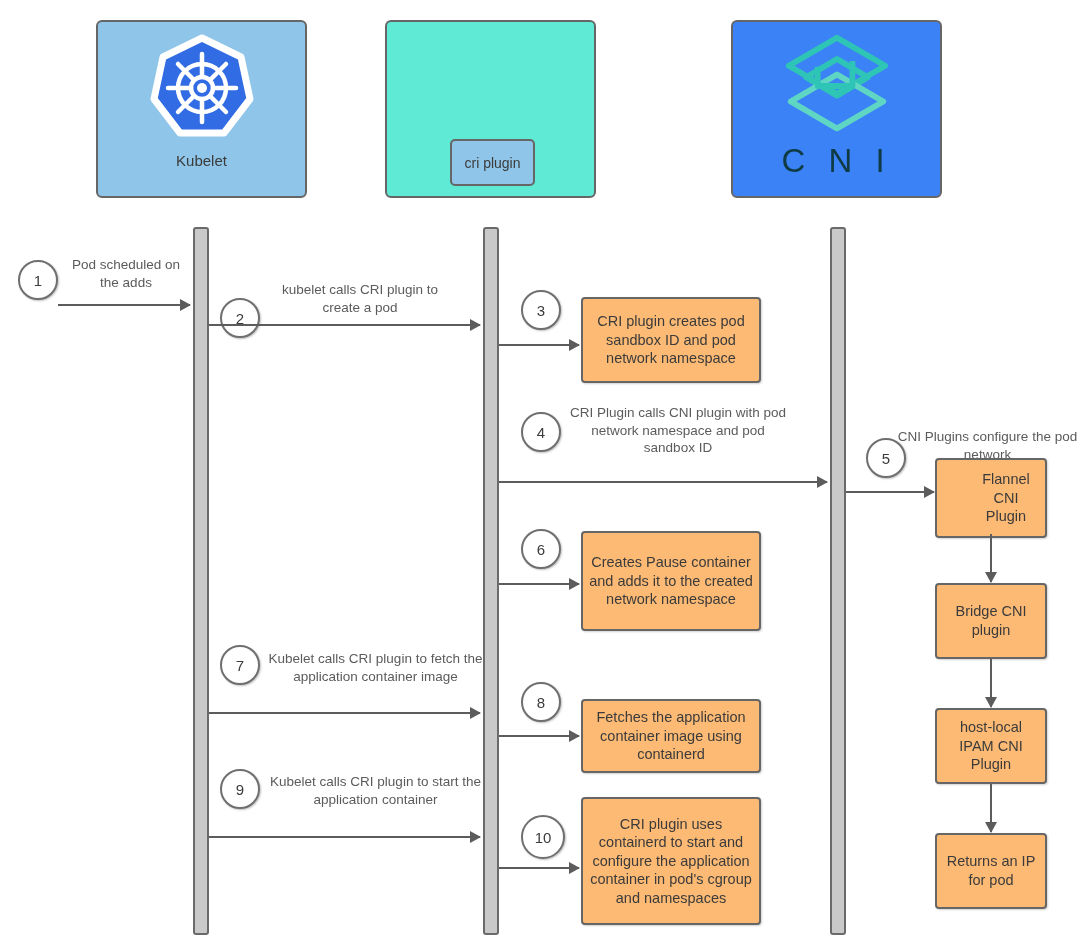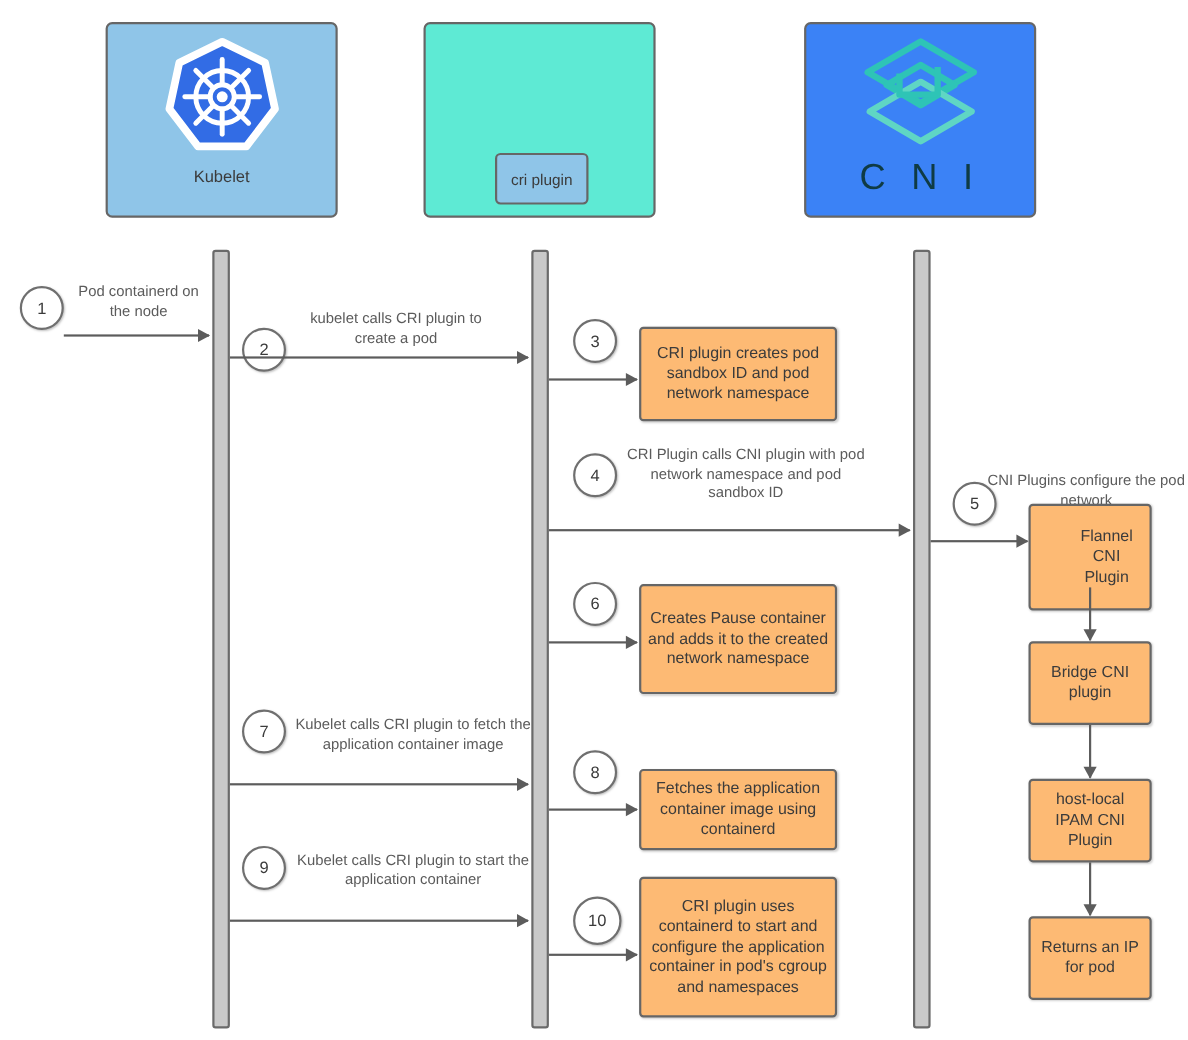--- a/index.html
+++ b/index.html
@@ -119,41 +119,41 @@
       </g>
     </svg>
     <div style="font-size:33px;letter-spacing:7px;color:#0f3b44;margin-top:2px;">C N I</div>
   </div>
 
   <div class="abs lifeline" style="left:193px;top:227px;width:16px;height:708px;"></div>
   <div class="abs lifeline" style="left:483px;top:227px;width:16px;height:708px;"></div>
   <div class="abs lifeline" style="left:830px;top:227px;width:16px;height:708px;"></div>
 
   <div class="abs circ" style="left:18px;top:260px;width:40px;height:40px;">1</div>
-  <div class="abs cap" style="left:62px;top:256px;width:128px;">Pod containerd on the node</div>
+  <div class="abs cap" style="left:62px;top:256px;width:128px;">Pod scheduled on the adds</div>
   <div class="abs harrow" style="left:58px;top:304px;width:132px;"></div>
 
   <div class="abs circ" style="left:220px;top:298px;width:40px;height:40px;">2</div>
   <div class="abs cap" style="left:265px;top:281px;width:190px;">kubelet calls CRI plugin to create a pod</div>
   <div class="abs harrow" style="left:209px;top:324px;width:271px;"></div>
 
   <div class="abs circ" style="left:521px;top:290px;width:40px;height:40px;">3</div>
   <div class="abs harrow" style="left:499px;top:344px;width:80px;"></div>
   <div class="abs note" style="left:581px;top:297px;width:180px;height:86px;">CRI plugin creates pod sandbox ID and pod network namespace</div>
 
   <div class="abs circ" style="left:521px;top:412px;width:40px;height:40px;">4</div>
   <div class="abs cap" style="left:566px;top:404px;width:224px;">CRI Plugin calls CNI plugin with pod network namespace and pod sandbox ID</div>
   <div class="abs harrow" style="left:499px;top:481px;width:328px;"></div>
 
   <div class="abs cap" style="left:895px;top:428px;width:185px;">CNI Plugins configure the pod network</div>
 
   <div class="abs circ" style="left:866px;top:438px;width:40px;height:40px;">5</div>
   <div class="abs harrow" style="left:846px;top:491px;width:88px;"></div>
 
-  <div class="abs note" style="left:935px;top:458px;width:112px;height:97px;padding-left:36px;">Flannel CNI Plugin</div>
+  <div class="abs note" style="left:935px;top:458px;width:112px;height:80px;padding-left:36px;">Flannel CNI Plugin</div>
   <div class="abs varrow" style="left:990px;top:534px;height:48px;"></div>
 
   <div class="abs note" style="left:935px;top:583px;width:112px;height:76px;">Bridge CNI plugin</div>
   <div class="abs varrow" style="left:990px;top:659px;height:48px;"></div>
 
   <div class="abs note" style="left:935px;top:708px;width:112px;height:76px;">host-local IPAM CNI Plugin</div>
   <div class="abs varrow" style="left:990px;top:784px;height:48px;"></div>
 
   <div class="abs note" style="left:935px;top:833px;width:112px;height:76px;">Returns an IP for pod</div>
 

